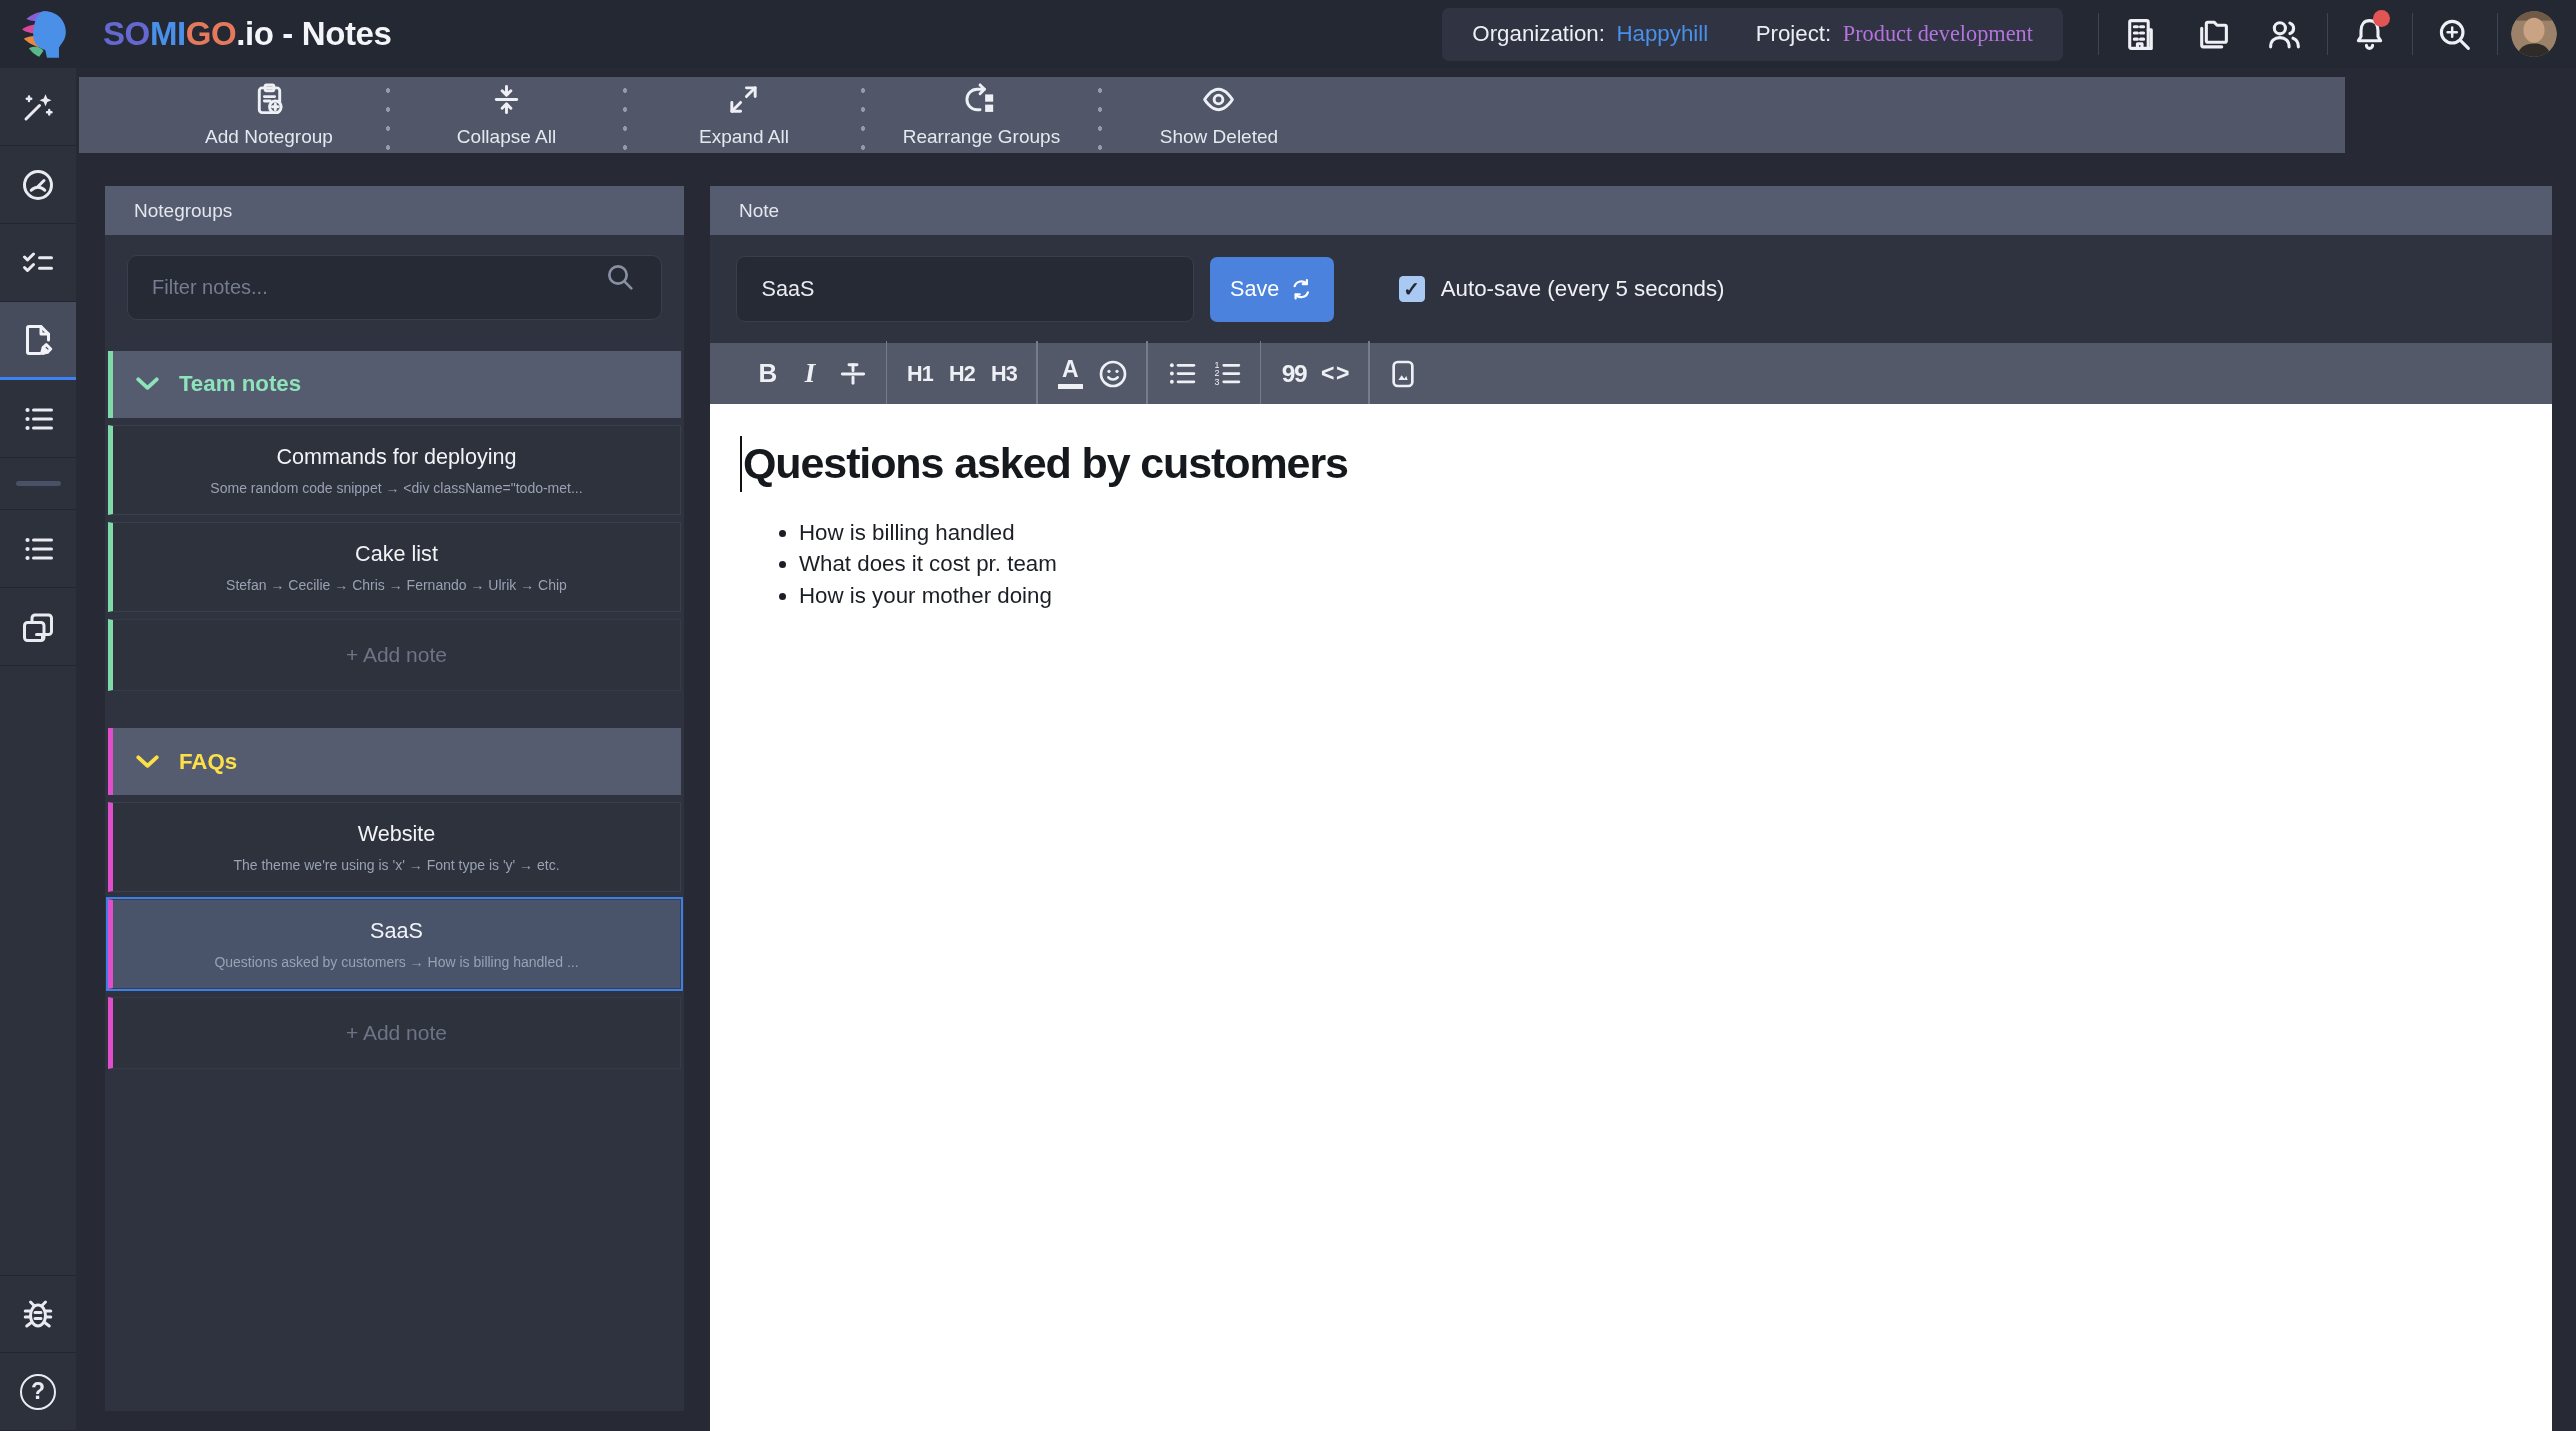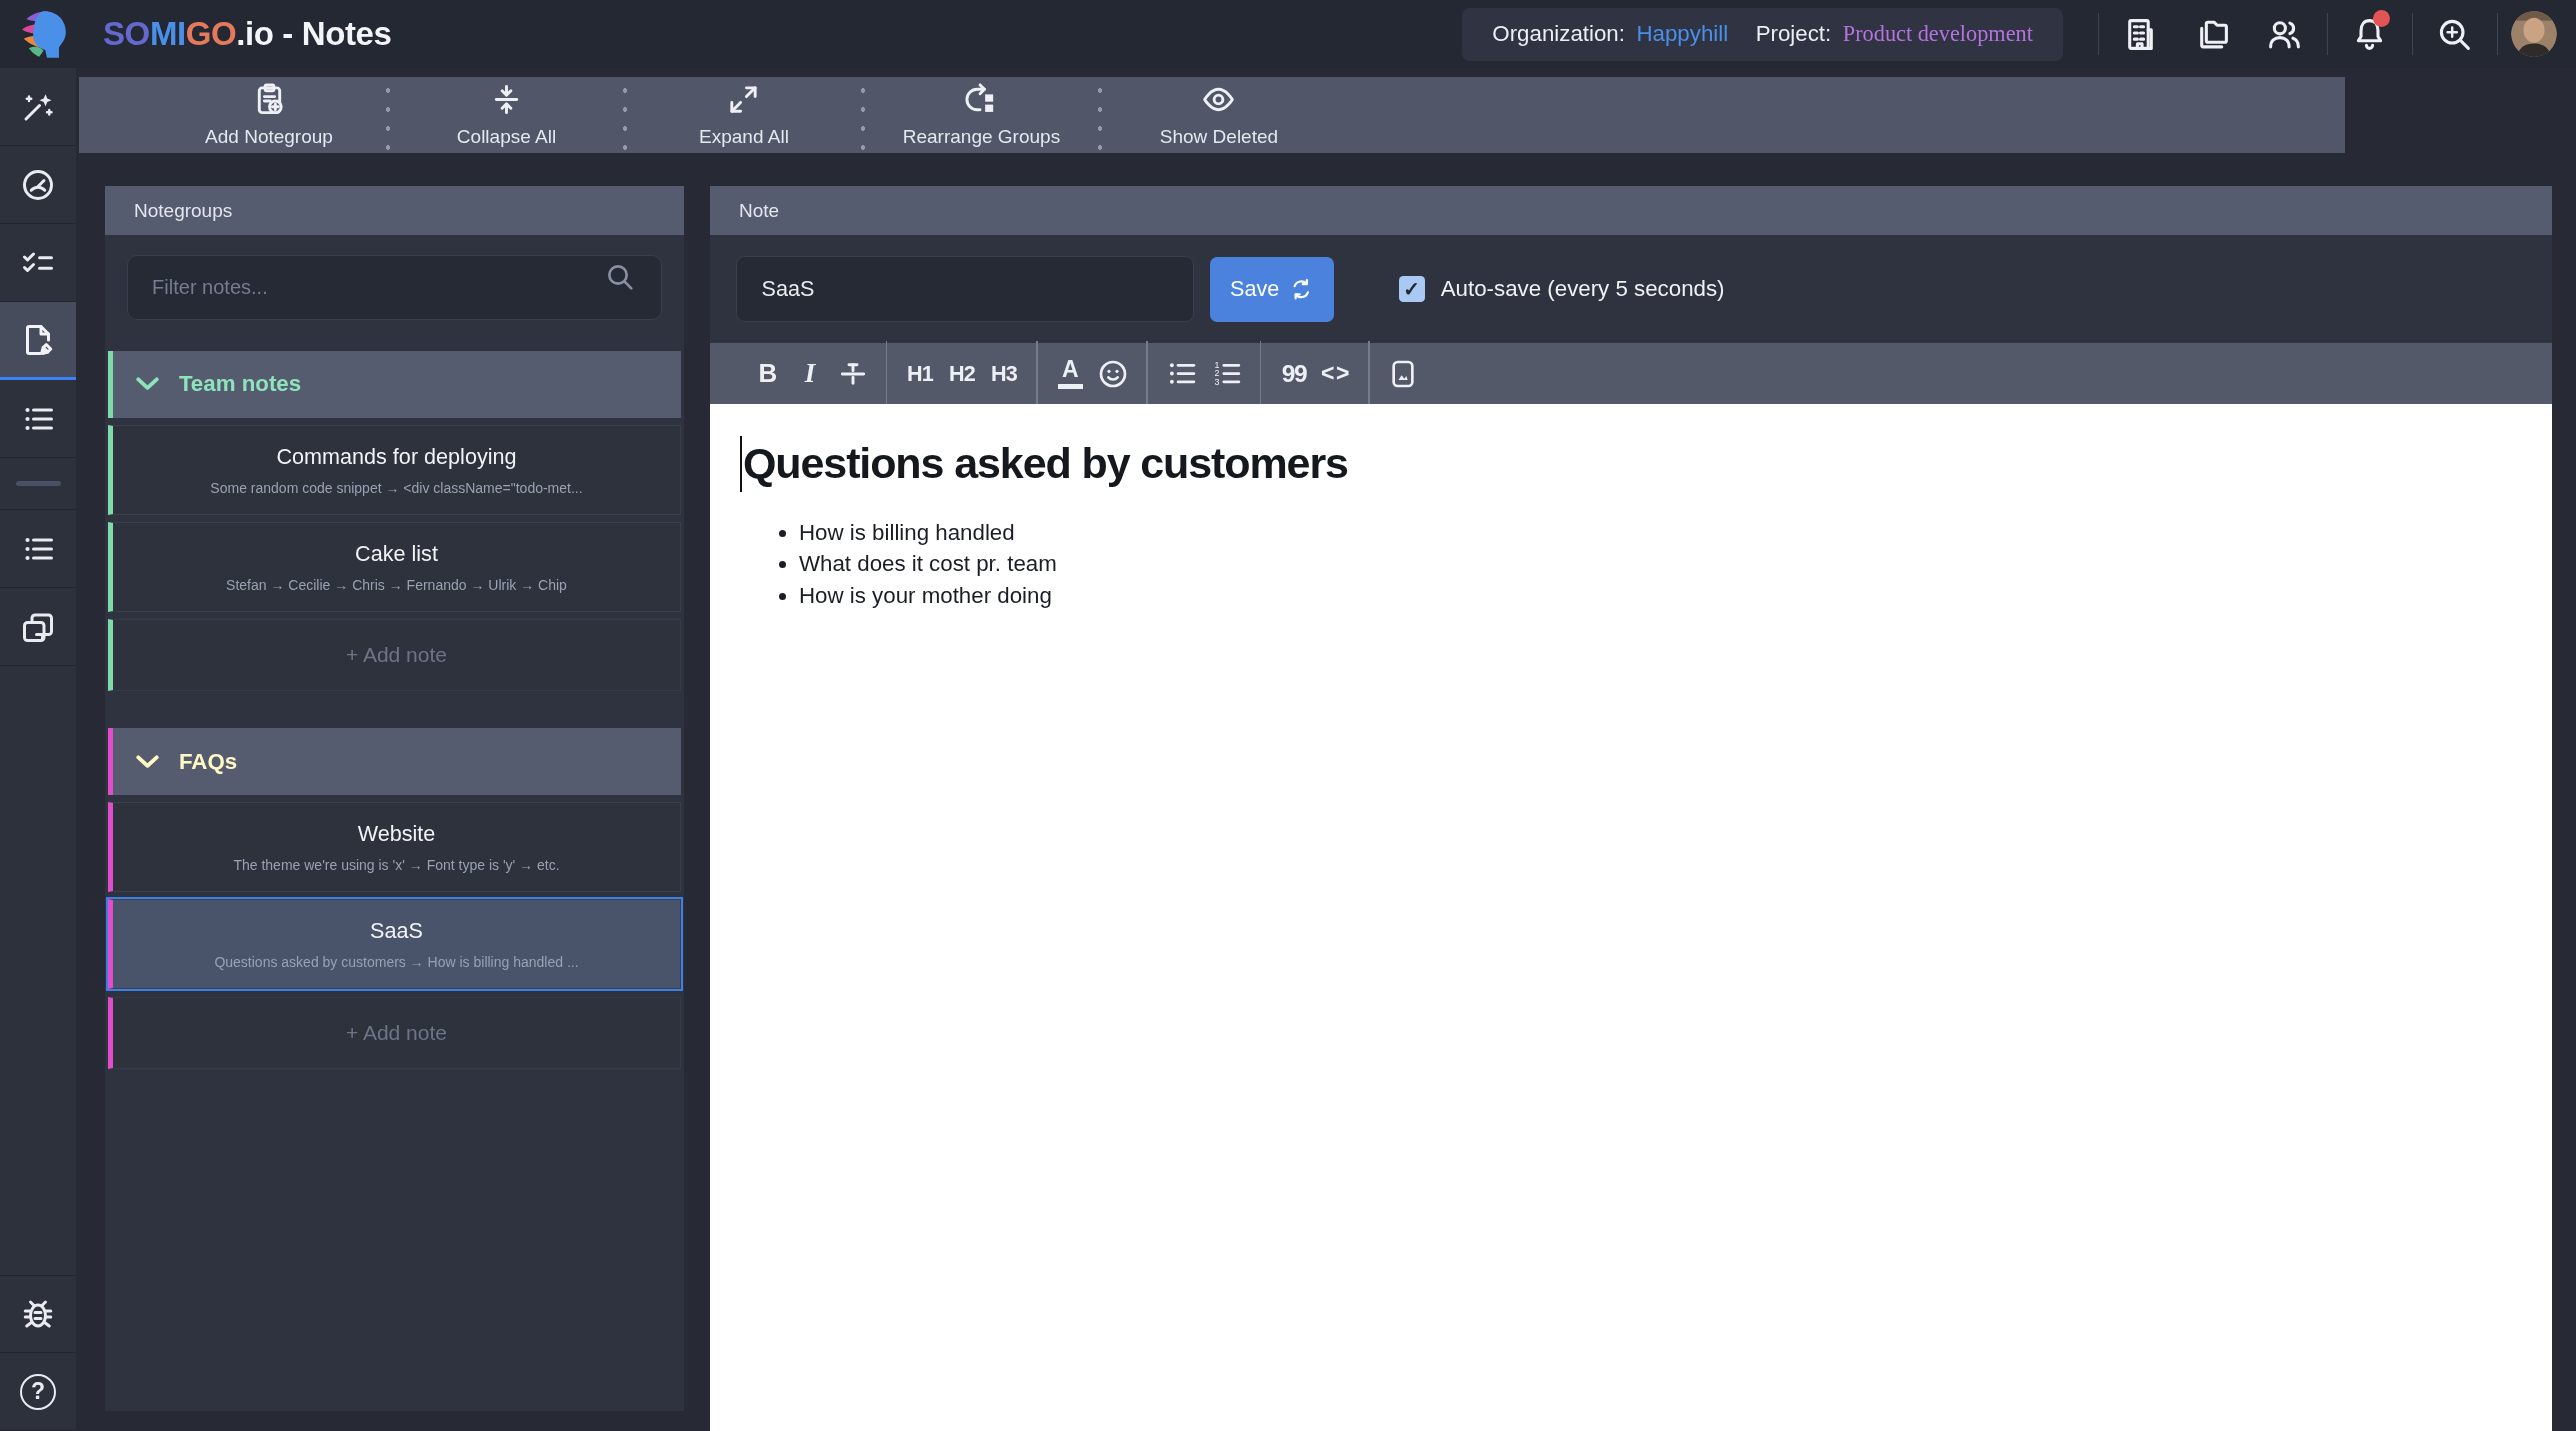--- a/index.html
+++ b/index.html
@@ -19,21 +19,21 @@
   .logo { width:55px; height:55px; }
   .app-title { margin-left:32px; font-size:33px; font-weight:700; letter-spacing:-0.4px; white-space:nowrap; }
   .app-title .so { color:#6468cf; } .app-title .mi { color:#4a8fe8; }
   .app-title .go { color:#e4795c; } .app-title .suffix { color:#f4f5f8; }
 
   .ctx-pill {
     margin-left:auto; height:53px; background:#2f3342; border-radius:7.2px;
     display:flex; align-items:center; gap:11.5px; padding:0 30px; font-size:22.3px;
   }
   .ctx-pill .lbl { color:#eceef3; }
-  .ctx-pill .org { color:#4a8fe8; margin-right:16px; }
+  .ctx-pill .org { color:#4a8fe8; margin-right:36px; }
   .ctx-pill .proj { color:#b473dd;font-family:Liberation Serif, serif; }
 
   .header-icons { display:flex; align-items:center; margin-left:29px; margin-right:19px; }
   .hicon { width:72px; height:68px; display:flex; align-items:center; justify-content:center; position:relative; cursor:pointer; }
   .hsep { width:1.4px; height:42px; background:#3f4452; margin:0 5.8px; }
   .bell-dot { position:absolute; top:10px; right:16px; width:17.3px; height:17.3px; border-radius:50%; background:#e25555; }
   .avatar { width:46px; height:46px; border-radius:50%; overflow:hidden; margin-left:7.2px; }
 
   
   .main-toolbar {
@@ -90,21 +90,21 @@
   .filter-search { position:absolute; right:48px; top:50%; transform:translateY(-16px); }
 
   .groups { padding:31px 2.9px 0;text-align:center; }
   .group { margin-bottom:37px; }
   .group-header {
     height:67px; background:#565c6f; display:flex; align-items:center; gap:20px;
     padding:0 23px; font-size:22.3px; font-weight:700; cursor:pointer;
     border-left:5px solid transparent; margin-bottom:7.2px;
   }
   .group.team .group-header { color:#8fe3ba; border-left-color:#7fd9a8; }
-  .group.faq  .group-header { color:#fef9c3; border-left-color:#e04ecb; }
+  .group.faq  .group-header { color:#fde047; border-left-color:#e04ecb; }
 
   .note-card {
     background:#2e323d; border:0.7px solid #3a3f4c; border-left:5px solid transparent;
     padding:18px 26px; margin-bottom:7.2px; cursor:pointer;
   }
   .group.team .note-card { border-left-color:#7fd9a8; }
   .group.faq  .note-card { border-left-color:#e04ecb; }
   .note-card .nc-title { font-size:21.6px; color:#f2f3f7; margin-bottom:10px; }
   .note-card .nc-preview {
     font-size:14px; color:#99a1b3; white-space:nowrap; overflow:hidden;

